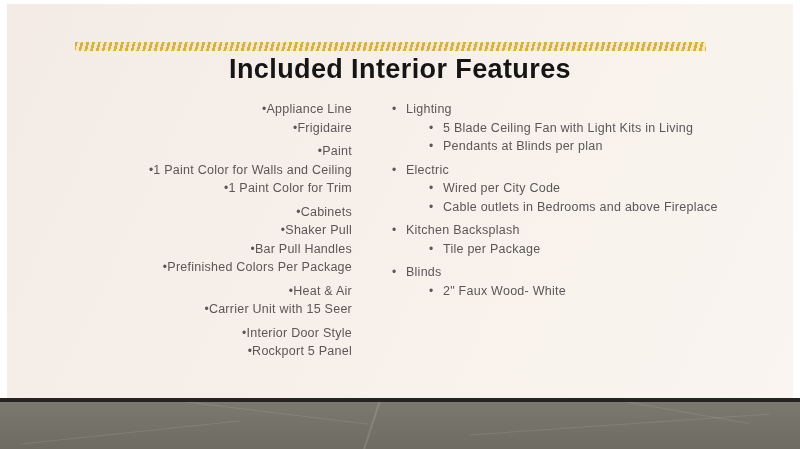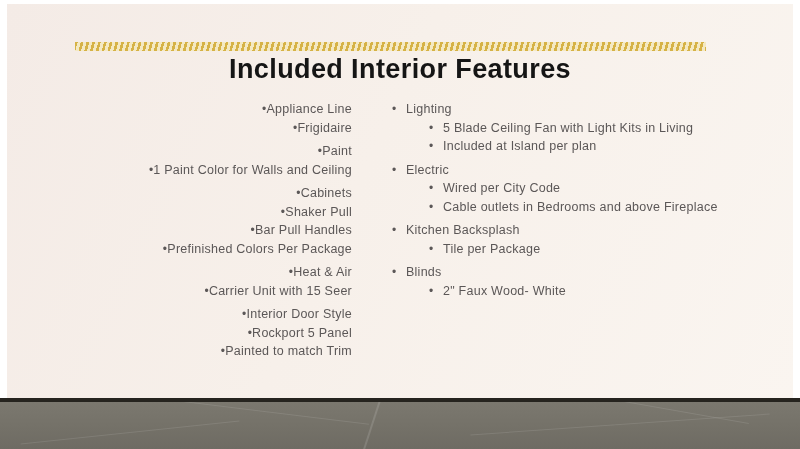--- a/index.html
+++ b/index.html
@@ -69,35 +69,35 @@
 
   <div class="ribbon"></div>
 
   <div class="slide-title">Included Interior Features</div>
 
   <div class="outline-col col-left">
     <div class="item l1"><span class="bullet">•</span><span class="txt">Appliance Line</span></div>
     <div class="item l2"><span class="bullet">•</span><span class="txt">Frigidaire</span></div>
     <div class="item l1"><span class="bullet">•</span><span class="txt">Paint</span></div>
     <div class="item l2"><span class="bullet">•</span><span class="txt">1 Paint Color for Walls and Ceiling</span></div>
+    <div class="item l2"><span class="bullet">•</span><span class="txt">1 Paint Color for Trim</span></div>
     <div class="item l1"><span class="bullet">•</span><span class="txt">Cabinets</span></div>
     <div class="item l2"><span class="bullet">•</span><span class="txt">Shaker Pull</span></div>
     <div class="item l2"><span class="bullet">•</span><span class="txt">Bar Pull Handles</span></div>
     <div class="item l3"><span class="bullet">•</span><span class="txt">Prefinished Colors Per Package</span></div>
     <div class="item l1"><span class="bullet">•</span><span class="txt">Heat &amp; Air</span></div>
     <div class="item l2"><span class="bullet">•</span><span class="txt">Carrier Unit with 15 Seer</span></div>
     <div class="item l1"><span class="bullet">•</span><span class="txt">Interior Door Style</span></div>
     <div class="item l2"><span class="bullet">•</span><span class="txt">Rockport 5 Panel</span></div>
-    <div class="item l2"><span class="bullet">•</span><span class="txt">Painted to match Trim</span></div>
   </div>
 
   <div class="outline-col col-right">
     <div class="item l1"><span class="bullet">•</span><span class="txt">Lighting</span></div>
     <div class="item l2"><span class="bullet">•</span><span class="txt">5 Blade Ceiling Fan with Light Kits in Living</span></div>
-    <div class="item l2"><span class="bullet">•</span><span class="txt">Included at Island per plan</span></div>
+    <div class="item l2"><span class="bullet">•</span><span class="txt">Pendants at Blinds per plan</span></div>
     <div class="item l1"><span class="bullet">•</span><span class="txt">Electric</span></div>
     <div class="item l2"><span class="bullet">•</span><span class="txt">Wired per City Code</span></div>
     <div class="item l2"><span class="bullet">•</span><span class="txt">Cable outlets in Bedrooms and above Fireplace</span></div>
     <div class="item l1"><span class="bullet">•</span><span class="txt">Kitchen Backsplash</span></div>
     <div class="item l2"><span class="bullet">•</span><span class="txt">Tile per Package</span></div>
     <div class="item l1"><span class="bullet">•</span><span class="txt">Blinds</span></div>
     <div class="item l2"><span class="bullet">•</span><span class="txt">2" Faux Wood- White</span></div>
   </div>
 
   <div class="floor">

